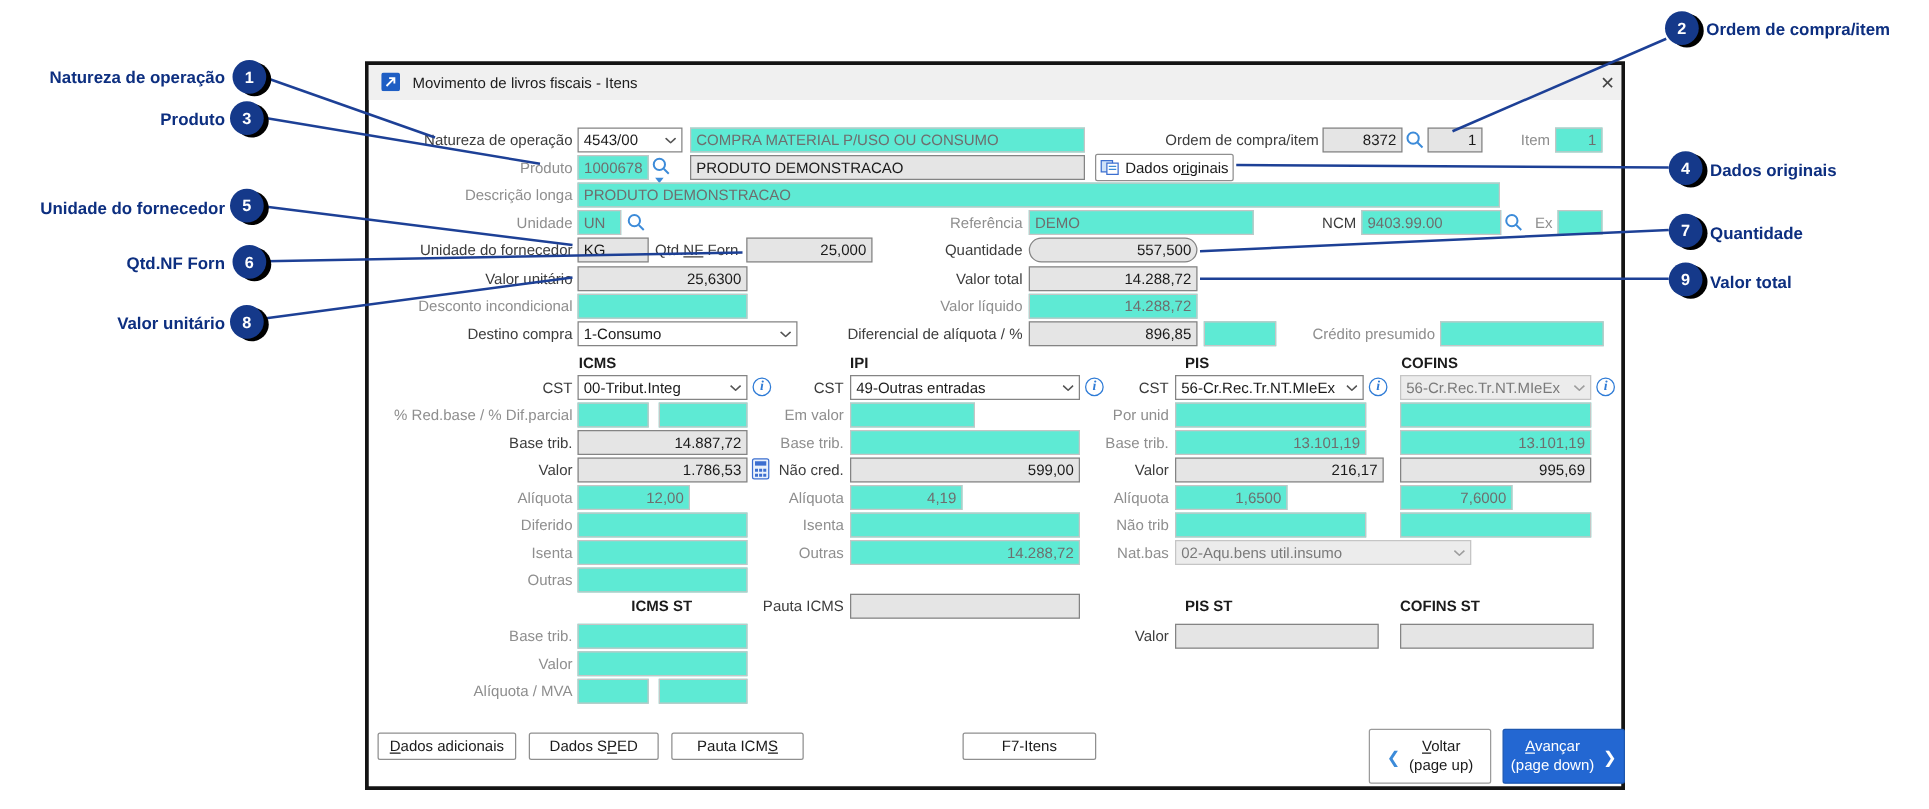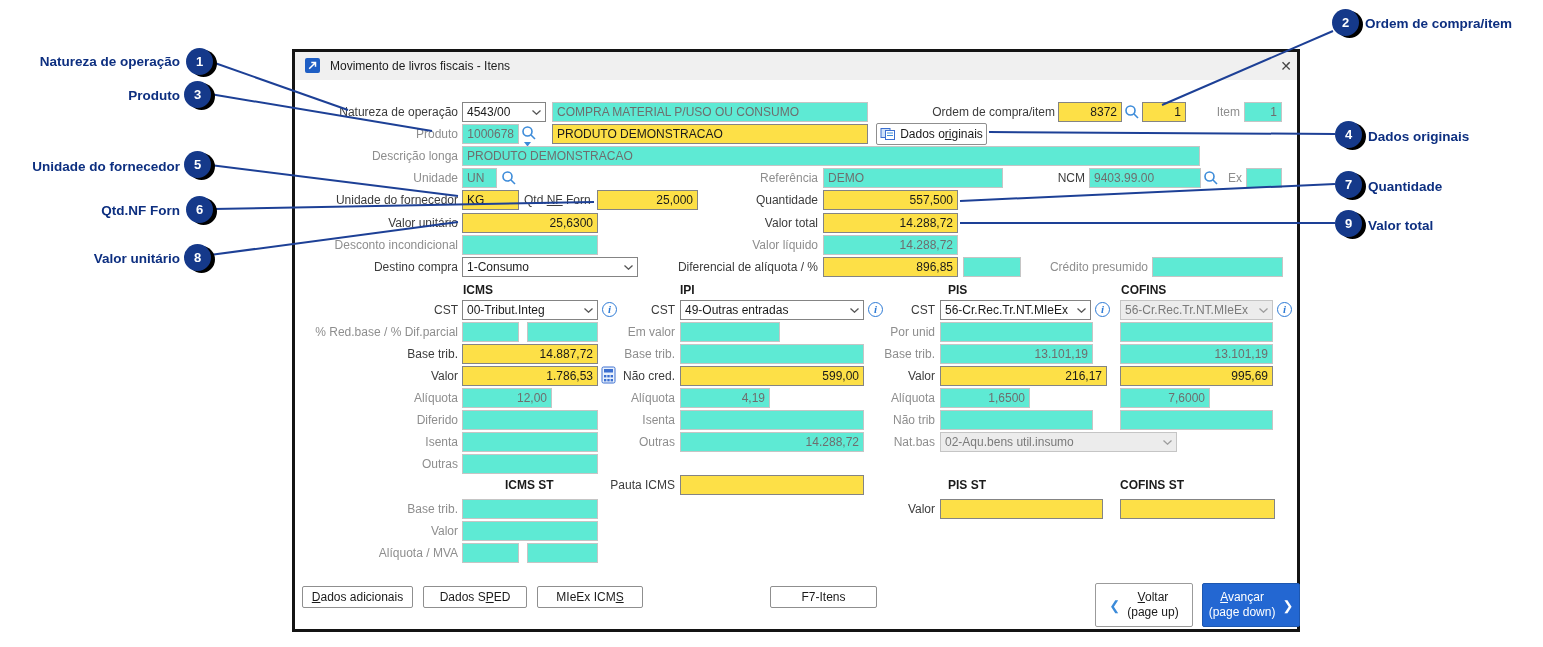--- a/index.html
+++ b/index.html
@@ -5,21 +5,21 @@
 *{box-sizing:border-box;margin:0;padding:0}
 body{margin:0;background:#fff}
 .canvas{position:relative;width:1543px;height:647px;background:#fff;font-family:"Liberation Sans",sans-serif;overflow:hidden}
 .dialog{position:absolute;left:292px;top:49px;width:1008px;height:583px;background:#fff;border:3px solid #141414}
 .titlebar{position:absolute;left:295px;top:52px;width:1002px;height:28px;background:#f0f0f0}
 .title-text{position:absolute;left:330px;top:59px;font-size:12px;color:#1c1c1c;white-space:nowrap}
 .close-x{position:absolute;left:1276px;top:56px;width:20px;height:20px;font-size:14px;color:#444;display:flex;align-items:center;justify-content:center;cursor:pointer}
 .lbl{position:absolute;height:16px;line-height:16px;font-size:12px;color:#3c3c3c;text-align:right;white-space:nowrap}
 .lbl.left{text-align:left}
 .lbl.dis{color:#8e8e8e}
-.inp{position:absolute;height:20px;border:1px solid #848484;background:#fde047;font-family:inherit;font-size:12px;color:#1a1a1a;padding:0 4px}
+.inp{position:absolute;height:20px;border:1px solid #848484;background:#e5e5e5;font-family:inherit;font-size:12px;color:#1a1a1a;padding:0 4px}
 .inp.num{text-align:right}
 .inp.ro{background:#5eead4;border-color:#c5c5c5;color:#6e6e6e}
 .combo{position:absolute;height:20px;border:1px solid #848484;background:#fff;display:flex;align-items:center;font-size:12px;color:#1a1a1a;padding:0 4px;gap:2px}
 .combo .cv{flex:1;white-space:nowrap;overflow:hidden}
 .combo.ro{background:#ececec;border-color:#c5c5c5;color:#7a7a7a}
 .chev polyline{fill:none;stroke:#555;stroke-width:1.3}
 .combo.ro .chev polyline{stroke:#9d9d9d}
 .icon{position:absolute}
 .mag circle{stroke:#3c8bd9;fill:none;stroke-width:1.6}
 .mag line{stroke:#3c8bd9;stroke-width:1.6}
@@ -106,21 +106,21 @@
       <line x1="10" y1="10" x2="14" y2="14"></line>
     </svg>
   <div class="lbl dis" style="left:1222px;top:170px;width:20px">Ex</div>
   <input class="inp ro" style="left: 1246px; top: 168px; width: 36px;" readonly="" value="">
 
   <div class="lbl" style="left:300px;top:192px;width:158px">Unidade do fornecedor</div>
   <input class="inp" style="left: 462px; top: 190px; width: 57px;" value="KG">
   <div class="lbl left" style="left:524px;top:192px;width:72px"><span>Qtd.</span><span class="u">NF</span><span> Forn</span></div>
   <input class="inp num" style="left: 597px; top: 190px; width: 101px;" value="25,000">
   <div class="lbl" style="left:640px;top:192px;width:178px">Quantidade</div>
-  <input class="inp num" style="left: 823px; top: 190px; width: 135px;" value="557,500">
+  <input class="inp num" style="left: 823px; top: 190px; width: 135px; border-radius: 10px;" value="557,500">
 
   <div class="lbl" style="left:300px;top:215px;width:158px">Valor unitário</div>
   <input class="inp num" style="left: 462px; top: 213px; width: 136px;" value="25,6300">
   <div class="lbl" style="left:640px;top:215px;width:178px">Valor total</div>
   <input class="inp num" style="left: 823px; top: 213px; width: 135px;" value="14.288,72">
 
   <div class="lbl dis" style="left:300px;top:237px;width:158px">Desconto incondicional</div>
   <input class="inp ro" style="left: 462px; top: 235px; width: 136px;" readonly="" value="">
   <div class="lbl dis" style="left:640px;top:237px;width:178px">Valor líquido</div>
   <input class="inp num ro" style="left: 823px; top: 235px; width: 135px;" readonly="" value="14.288,72">
@@ -248,21 +248,21 @@
   <input class="inp ro" style="left: 462px; top: 543px; width: 57px;" readonly="" value="">
   <input class="inp ro" style="left: 527px; top: 543px; width: 71px;" readonly="" value="">
   <div class="sech" style="left:948px;top:478px">PIS ST</div>
   <div class="lbl" style="left:825px;top:501px;width:110px">Valor</div>
   <input class="inp" style="left: 940px; top: 499px; width: 163px;" value="">
   <div class="sech" style="left:1120px;top:478px">COFINS ST</div>
   <input class="inp" style="left: 1120px; top: 499px; width: 155px;" value="">
 
   <div class="btn" style="left:302px;top:586px;width:111px"><span><span class="u">D</span><span>ados adicionais</span></span></div>
   <div class="btn" style="left:423px;top:586px;width:104px"><span><span>Dados S</span><span class="u">P</span><span>ED</span></span></div>
-  <div class="btn" style="left:537px;top:586px;width:106px"><span><span>MIeEx ICM</span><span class="u">S</span><span></span></span></div>
+  <div class="btn" style="left:537px;top:586px;width:106px"><span><span>Pauta ICM</span><span class="u">S</span><span></span></span></div>
   <div class="btn" style="left:770px;top:586px;width:107px">F7-Itens</div>
   <div class="navbtn sec" style="left:1095px;top:583px">
       <span class="nav-chev">❮</span>
       <span class="txt">
         <span><span class="u">V</span><span>oltar</span></span>
         <span>(page up)</span>
       </span>
     </div>
   <div class="navbtn pri" style="left:1202px;top:583px">
       <span class="txt">

